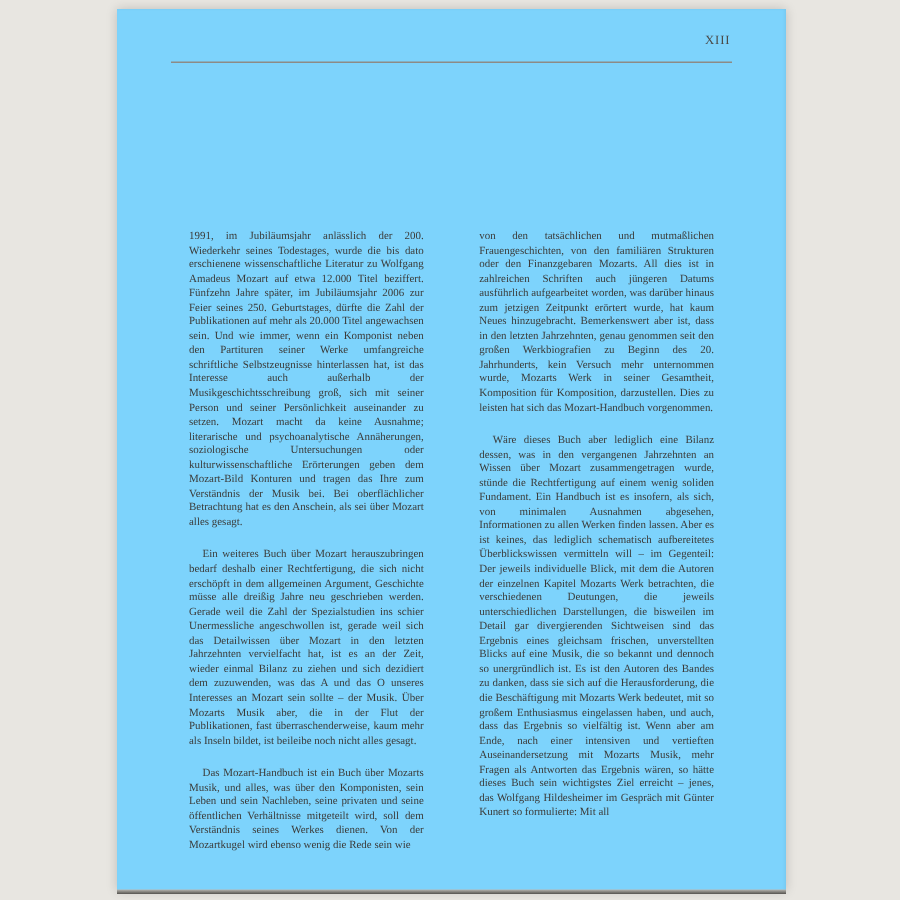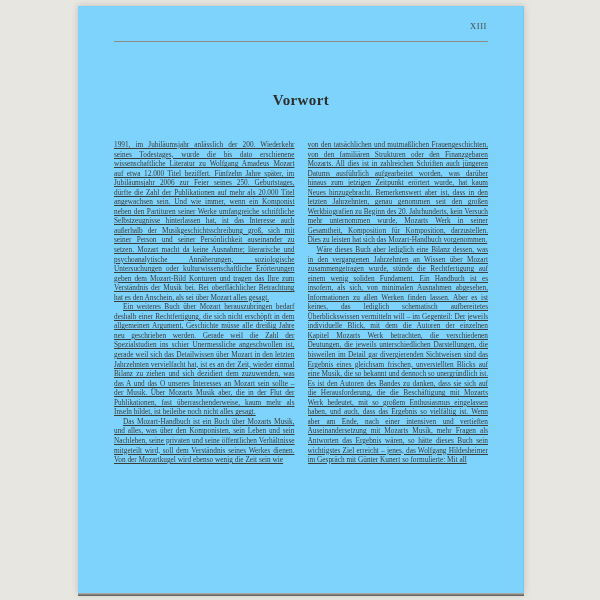--- a/index.html
+++ b/index.html
@@ -60,43 +60,42 @@
   .col {
     flex: 1 1 0;
     text-align: justify;
     font-size: 7.3px;
     line-height: 1.31;
     color: #3b3b39;
     hyphens: auto;
     -webkit-hyphens: auto;
     overflow: hidden;
   }
-  .col p { margin: 0; text-decoration: underline; }
+  .col p { margin: 12px; }
   .col p.indent { text-indent: 9px; }
   .bottom-edge {
     position: absolute;
     left: 0;
     right: 0;
     bottom: -2px;
     height: 3px;
     background: linear-gradient(to bottom, #b9b7b1, #55534f);
   }
 </style>
 </head>
 <body>
 
 <div class="sheet">
   <div class="page-number">XIII</div>
   <div class="top-rule"></div>
-  <h1 class="title">Vorwort</h1>
   <div class="columns">
     <div class="col">
       <p>1991, im Jubiläumsjahr anlässlich der 200. Wiederkehr seines Todestages, wurde die bis dato erschienene wissenschaftliche Literatur zu Wolfgang Amadeus Mozart auf etwa 12.000 Titel beziffert. Fünfzehn Jahre später, im Jubiläumsjahr 2006 zur Feier seines 250. Geburtstages, dürfte die Zahl der Publikationen auf mehr als 20.000 Titel angewachsen sein. Und wie immer, wenn ein Komponist neben den Partituren seiner Werke umfangreiche schriftliche Selbstzeugnisse hinterlassen hat, ist das Interesse auch außerhalb der Musikgeschichtsschreibung groß, sich mit seiner Person und seiner Persönlichkeit auseinander zu setzen. Mozart macht da keine Ausnahme; literarische und psychoanalytische Annäherungen, soziologische Untersuchungen oder kulturwissenschaftliche Erörterungen geben dem Mozart-Bild Konturen und tragen das Ihre zum Verständnis der Musik bei. Bei oberflächlicher Betrachtung hat es den Anschein, als sei über Mozart alles gesagt.</p>
       <p class="indent">Ein weiteres Buch über Mozart herauszubringen bedarf deshalb einer Rechtfertigung, die sich nicht erschöpft in dem allgemeinen Argument, Geschichte müsse alle dreißig Jahre neu geschrieben werden. Gerade weil die Zahl der Spezialstudien ins schier Unermessliche angeschwollen ist, gerade weil sich das Detailwissen über Mozart in den letzten Jahrzehnten vervielfacht hat, ist es an der Zeit, wieder einmal Bilanz zu ziehen und sich dezidiert dem zuzuwenden, was das A und das O unseres Interesses an Mozart sein sollte – der Musik. Über Mozarts Musik aber, die in der Flut der Publikationen, fast überraschenderweise, kaum mehr als Inseln bildet, ist beileibe noch nicht alles gesagt.</p>
-      <p class="indent">Das Mozart-Handbuch ist ein Buch über Mozarts Musik, und alles, was über den Komponisten, sein Leben und sein Nachleben, seine privaten und seine öffentlichen Verhältnisse mitgeteilt wird, soll dem Verständnis seines Werkes dienen. Von der Mozartkugel wird ebenso wenig die Zeit sein wie</p>
+      <p class="indent">Das Mozart-Handbuch ist ein Buch über Mozarts Musik, und alles, was über den Komponisten, sein Leben und sein Nachleben, seine privaten und seine öffentlichen Verhältnisse mitgeteilt wird, soll dem Verständnis seines Werkes dienen. Von der Mozartkugel wird ebenso wenig die Rede sein wie</p>
     </div>
     <div class="col">
       <p>von den tatsächlichen und mutmaßlichen Frauengeschichten, von den familiären Strukturen oder den Finanzgebaren Mozarts. All dies ist in zahlreichen Schriften auch jüngeren Datums ausführlich aufgearbeitet worden, was darüber hinaus zum jetzigen Zeitpunkt erörtert wurde, hat kaum Neues hinzugebracht. Bemerkenswert aber ist, dass in den letzten Jahrzehnten, genau genommen seit den großen Werkbiografien zu Beginn des 20. Jahrhunderts, kein Versuch mehr unternommen wurde, Mozarts Werk in seiner Gesamtheit, Komposition für Komposition, darzustellen. Dies zu leisten hat sich das Mozart-Handbuch vorgenommen.</p>
       <p class="indent">Wäre dieses Buch aber lediglich eine Bilanz dessen, was in den vergangenen Jahrzehnten an Wissen über Mozart zusammengetragen wurde, stünde die Rechtfertigung auf einem wenig soliden Fundament. Ein Handbuch ist es insofern, als sich, von minimalen Ausnahmen abgesehen, Informationen zu allen Werken finden lassen. Aber es ist keines, das lediglich schematisch aufbereitetes Überblickswissen vermitteln will – im Gegenteil: Der jeweils individuelle Blick, mit dem die Autoren der einzelnen Kapitel Mozarts Werk betrachten, die verschiedenen Deutungen, die jeweils unterschiedlichen Darstellungen, die bisweilen im Detail gar divergierenden Sichtweisen sind das Ergebnis eines gleichsam frischen, unverstellten Blicks auf eine Musik, die so bekannt und dennoch so unergründlich ist. Es ist den Autoren des Bandes zu danken, dass sie sich auf die Herausforderung, die die Beschäftigung mit Mozarts Werk bedeutet, mit so großem Enthusiasmus eingelassen haben, und auch, dass das Ergebnis so vielfältig ist. Wenn aber am Ende, nach einer intensiven und vertieften Auseinandersetzung mit Mozarts Musik, mehr Fragen als Antworten das Ergebnis wären, so hätte dieses Buch sein wichtigstes Ziel erreicht – jenes, das Wolfgang Hildesheimer im Gespräch mit Günter Kunert so formulierte: Mit all</p>
     </div>
   </div>
   <div class="bottom-edge"></div>
 </div>
 
 </body></html>

